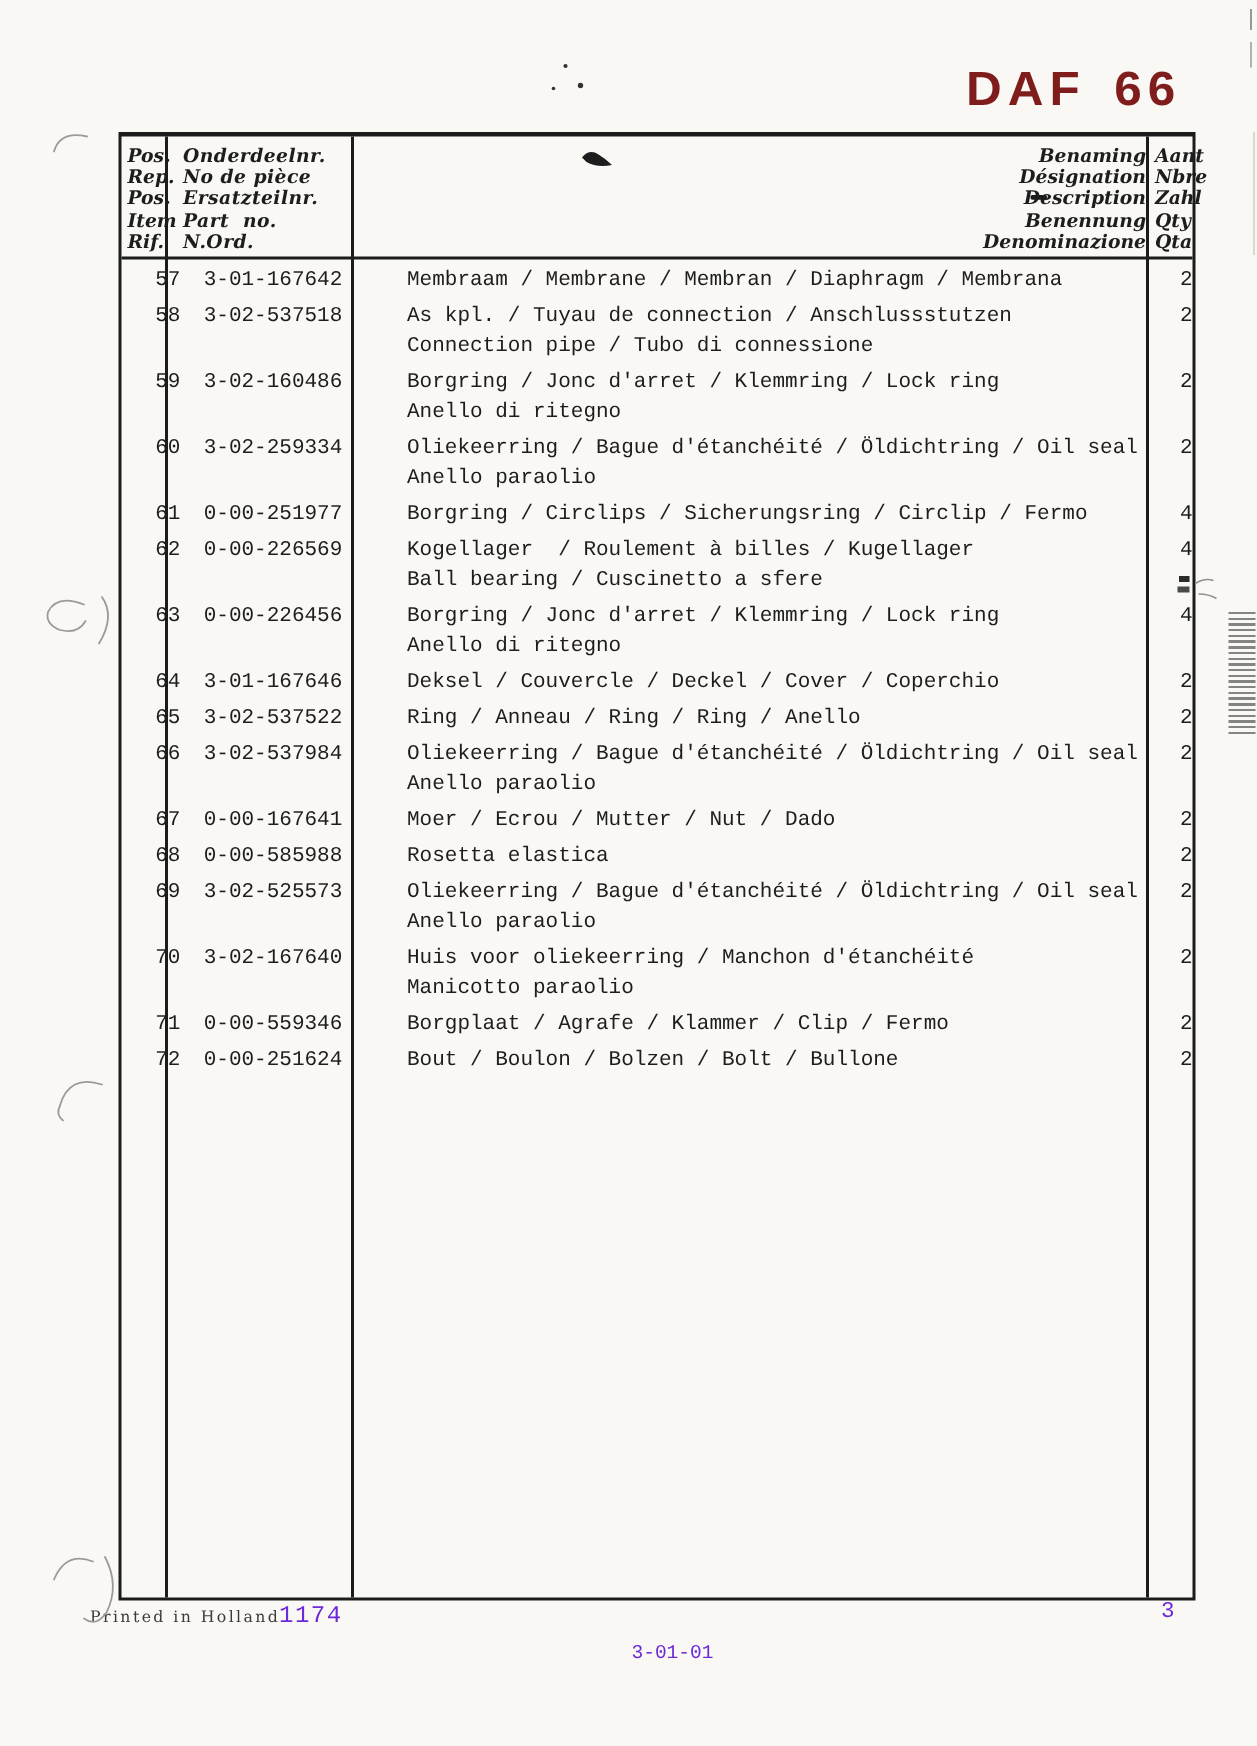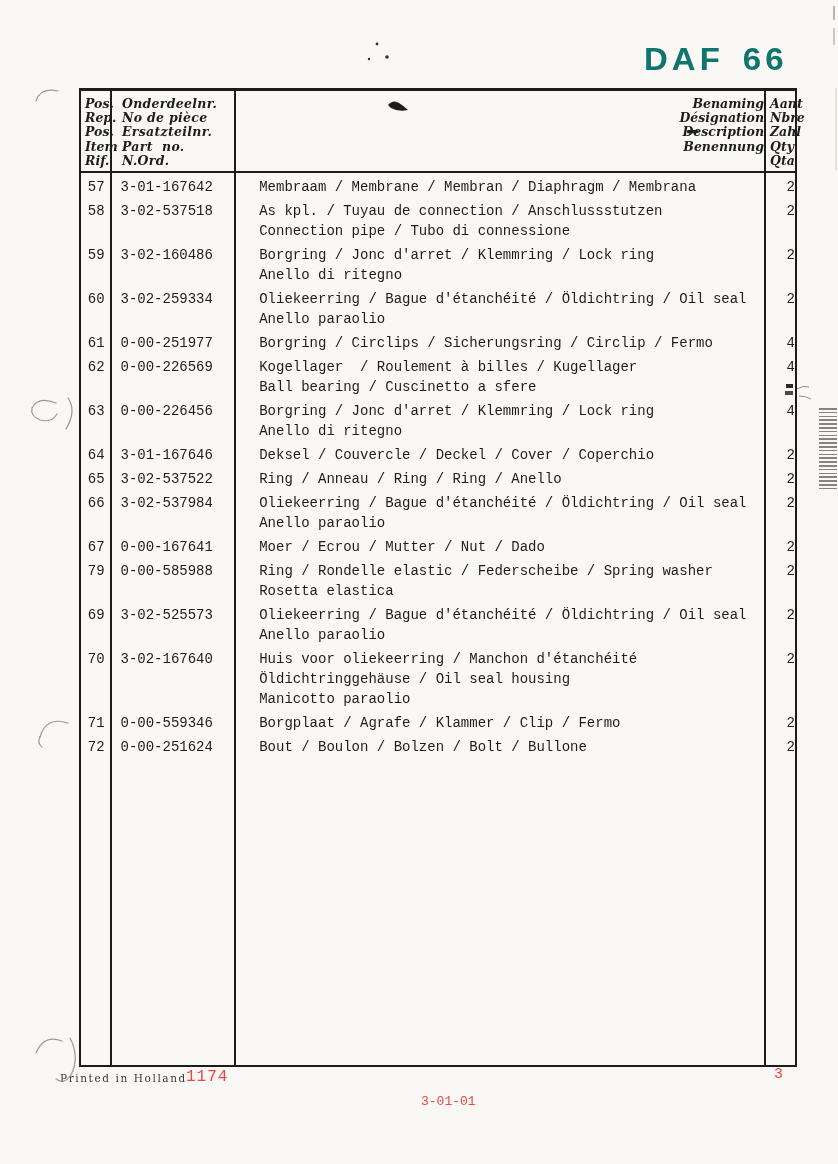--- a/index.html
+++ b/index.html
@@ -5,21 +5,21 @@
   html,body{margin:0;padding:0}
   body{
     width:838px;height:1164px;position:relative;overflow:hidden;
     background:#f9f8f4;color:#1d1d1d;
     font-family:"Liberation Mono","DejaVu Sans Mono",monospace;
   }
   
   .brand{
     position:absolute;top:44px;left:644px;display:flex;gap:19px;
     font-family:"Liberation Sans","DejaVu Sans",sans-serif;
-    font-weight:bold;font-size:33px;line-height:30px;letter-spacing:4px;color:#0f766e;
+    font-weight:bold;font-size:33px;line-height:30px;letter-spacing:4px;color:#7f1d1d;
     transform:scaleY(.97);
   }
   
   .ptable{
     position:absolute;left:79px;top:88px;width:714px;height:974px;
     border:2px solid #1c1c1c;border-top-width:3px;box-sizing:content-box;
   }
   .vline{position:absolute;top:0;bottom:0;width:2px;background:#1c1c1c;z-index:2}
   .v1{left:29px}.v2{left:153px}.v3{left:683px}
   
@@ -27,30 +27,30 @@
     position:absolute;top:0;left:0;right:0;height:80px;border-bottom:2px solid #1c1c1c;
     font-family:"DejaVu Serif","Liberation Serif",serif;
     font-style:italic;font-weight:bold;font-size:12.5px;
   }
   .hcol{position:absolute;top:6px;line-height:14.2px;white-space:pre}
   .h-pos{left:4px}
   .h-part{left:41px;letter-spacing:.3px}
   .h-desc{left:155px;width:528px;text-align:right}
   .h-qty{left:689px}
   
-  .tbody{position:absolute;top:82px;left:0;right:0}
+  .tbody{position:absolute;top:82px;left:16px;right:0}
   .row{display:flex;align-items:flex-start;padding-top:4px}
   .cell{box-sizing:border-box;font-size:14px}
   .c-pos{width:31px;text-align:center;line-height:20px}
   .c-part{width:148px;padding-left:9px;line-height:20px;white-space:pre}
   .c-desc{width:528px;padding-left:2px}
   .dline{line-height:20px;white-space:pre}
   .c-qty{padding-left:10px;line-height:20px}
   
-  .footer-text{position:absolute;color:#ef4444}
+  .footer-text{position:absolute;color:#6d28d9}
   .f-printed{left:60px;top:1072px;font-family:"DejaVu Serif","Liberation Serif",serif;
     font-size:10.5px;letter-spacing:1.6px;color:#3a3a3a}
   .f-code{left:186px;top:1068px;font-size:16px;letter-spacing:1px}
   .f-section{left:421px;top:1094px;font-size:13px}
   .f-page{left:774px;top:1066px;font-size:15px}
   
   .artifacts{position:absolute;inset:0;pointer-events:none;z-index:5}
   .barcode{
     position:absolute;left:819px;top:408px;width:18px;height:83px;z-index:5;
     background:repeating-linear-gradient(to bottom,#6f6f6f 0 1.6px,rgba(0,0,0,0) 1.6px 3.8px);
@@ -66,21 +66,21 @@
 </div>
 
 <div class="ptable">
   <div class="vline v1"></div>
   <div class="vline v2"></div>
   <div class="vline v3"></div>
 
   <div class="thead">
     <div class="hcol h-pos"><div class="hline">Pos.</div><div class="hline">Rep.</div><div class="hline">Pos.</div><div class="hline">Item</div><div class="hline">Rif.</div></div>
     <div class="hcol h-part"><div class="hline">Onderdeelnr.</div><div class="hline">No de pièce</div><div class="hline">Ersatzteilnr.</div><div class="hline">Part  no.</div><div class="hline">N.Ord.</div></div>
-    <div class="hcol h-desc"><div class="hline">Benaming</div><div class="hline">Désignation</div><div class="hline">Description</div><div class="hline">Benennung</div></div>
+    <div class="hcol h-desc"><div class="hline">Benaming</div><div class="hline">Désignation</div><div class="hline">Description</div><div class="hline">Benennung</div><div class="hline">Denominazione</div></div>
     <div class="hcol h-qty"><div class="hline">Aant</div><div class="hline">Nbre</div><div class="hline">Zahl</div><div class="hline">Qty</div><div class="hline">Qta</div></div>
   </div>
 
   <div class="tbody">
       <div class="row">
         <div class="cell c-pos">57</div>
         <div class="cell c-part">3-01-167642</div>
         <div class="cell c-desc">
           <div class="dline">Membraam / Membrane / Membran / Diaphragm / Membrana</div>
         </div>
@@ -166,43 +166,41 @@
       </div>
       <div class="row">
         <div class="cell c-pos">67</div>
         <div class="cell c-part">0-00-167641</div>
         <div class="cell c-desc">
           <div class="dline">Moer / Ecrou / Mutter / Nut / Dado</div>
         </div>
         <div class="cell c-qty">2</div>
       </div>
       <div class="row">
-        <div class="cell c-pos">79</div>
+        <div class="cell c-pos">68</div>
         <div class="cell c-part">0-00-585988</div>
         <div class="cell c-desc">
-          <div class="dline">Ring / Rondelle elastic / Federscheibe / Spring washer</div>
           <div class="dline">Rosetta elastica</div>
         </div>
         <div class="cell c-qty">2</div>
       </div>
       <div class="row">
         <div class="cell c-pos">69</div>
         <div class="cell c-part">3-02-525573</div>
         <div class="cell c-desc">
           <div class="dline">Oliekeerring / Bague d'étanchéité / Öldichtring / Oil seal</div>
           <div class="dline">Anello paraolio</div>
         </div>
         <div class="cell c-qty">2</div>
       </div>
       <div class="row">
         <div class="cell c-pos">70</div>
         <div class="cell c-part">3-02-167640</div>
         <div class="cell c-desc">
           <div class="dline">Huis voor oliekeerring / Manchon d'étanchéité</div>
-          <div class="dline">Öldichtringgehäuse / Oil seal housing</div>
           <div class="dline">Manicotto paraolio</div>
         </div>
         <div class="cell c-qty">2</div>
       </div>
       <div class="row">
         <div class="cell c-pos">71</div>
         <div class="cell c-part">0-00-559346</div>
         <div class="cell c-desc">
           <div class="dline">Borgplaat / Agrafe / Klammer / Clip / Fermo</div>
         </div>

